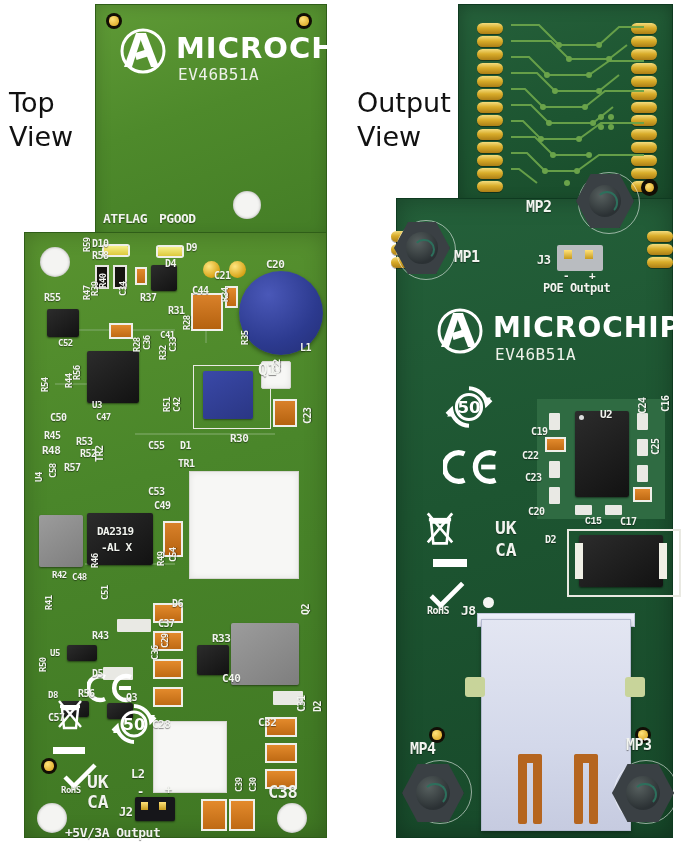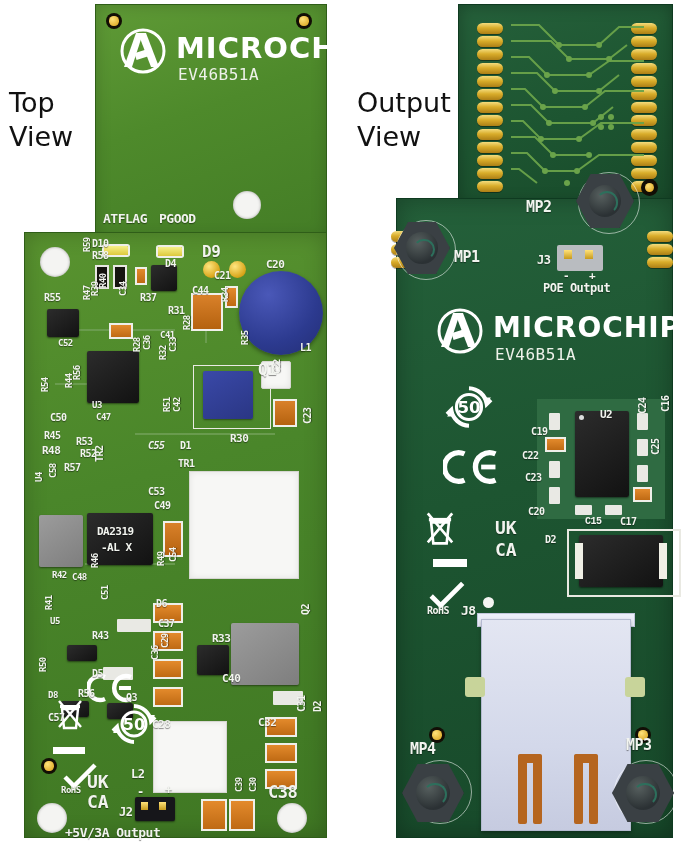--- a/index.html
+++ b/index.html
@@ -263,21 +263,21 @@
 
     <div class="silk s12" style="left:94px;top:572px;">J2</div>
     <div class="silk s13" style="left:40px;top:592px;">+5V/3A Output</div>
     <div class="silk s12" style="left:112px;top:552px;">-</div>
     <div class="silk s12" style="left:140px;top:550px;">+</div>
     <div class="silk s12" style="left:106px;top:534px;">L2</div>
   </div>
 
   <div id="top-refs">
       <div class="silk" style="position: absolute; left: 92px; top: 238px; font-size: 10px;">D10</div>
-      <div class="silk" style="position: absolute; left: 202px; top: 242px; font-size: 16px;">D9</div>
+      <div class="silk" style="position: absolute; left: 186px; top: 242px; font-size: 10px;">D9</div>
       <div class="silk" style="position: absolute; left: 92px; top: 250px; font-size: 10px;">R58</div>
       <div class="silk" style="position: absolute; left: 82px; top: 252px; font-size: 9px; transform: rotate(-90deg); transform-origin: left top;">R59</div>
       <div class="silk" style="position: absolute; left: 165px; top: 258px; font-size: 10px;">D4</div>
       <div class="silk" style="position: absolute; left: 214px; top: 270px; font-size: 10px;">C21</div>
       <div class="silk" style="position: absolute; left: 266px; top: 258px; font-size: 11px;">C20</div>
       <div class="silk" style="position: absolute; left: 192px; top: 285px; font-size: 10px;">C44</div>
       <div class="silk" style="position: absolute; left: 44px; top: 292px; font-size: 10px;">R55</div>
       <div class="silk" style="position: absolute; left: 98px; top: 288px; font-size: 9px; transform: rotate(-90deg); transform-origin: left top;">R40</div>
       <div class="silk" style="position: absolute; left: 90px; top: 296px; font-size: 9px; transform: rotate(-90deg); transform-origin: left top;">R39</div>
       <div class="silk" style="position: absolute; left: 82px; top: 300px; font-size: 9px; transform: rotate(-90deg); transform-origin: left top;">R47</div>
@@ -301,44 +301,44 @@
       <div class="silk" style="position: absolute; left: 40px; top: 392px; font-size: 9px; transform: rotate(-90deg); transform-origin: left top;">R54</div>
       <div class="silk" style="position: absolute; left: 92px; top: 400px; font-size: 9px;">U3</div>
       <div class="silk" style="position: absolute; left: 96px; top: 412px; font-size: 9px;">C47</div>
       <div class="silk" style="position: absolute; left: 50px; top: 412px; font-size: 10px;">C50</div>
       <div class="silk" style="position: absolute; left: 44px; top: 430px; font-size: 10px;">R45</div>
       <div class="silk" style="position: absolute; left: 76px; top: 436px; font-size: 10px;">R53</div>
       <div class="silk" style="position: absolute; left: 42px; top: 444px; font-size: 11px;">R48</div>
       <div class="silk" style="position: absolute; left: 80px; top: 448px; font-size: 10px;">R52</div>
       <div class="silk" style="position: absolute; left: 162px; top: 412px; font-size: 9px; transform: rotate(-90deg); transform-origin: left top;">R51</div>
       <div class="silk" style="position: absolute; left: 172px; top: 412px; font-size: 9px; transform: rotate(-90deg); transform-origin: left top;">C42</div>
-      <div class="silk" style="position: absolute; left: 148px; top: 440px; font-size: 10px; font-style: italic;">C55</div>
+      <div class="silk" style="position: absolute; left: 148px; top: 440px; font-size: 10px;">C55</div>
       <div class="silk" style="position: absolute; left: 180px; top: 440px; font-size: 10px;">D1</div>
       <div class="silk" style="position: absolute; left: 230px; top: 432px; font-size: 11px;">R30</div>
       <div class="silk" style="position: absolute; left: 302px; top: 424px; font-size: 10px; transform: rotate(-90deg); transform-origin: left top;">C23</div>
       <div class="silk" style="position: absolute; left: 178px; top: 458px; font-size: 10px;">TR1</div>
       <div class="silk" style="position: absolute; left: 64px; top: 462px; font-size: 10px;">R57</div>
       <div class="silk" style="position: absolute; left: 94px; top: 462px; font-size: 10px; transform: rotate(-90deg); transform-origin: left top;">TR2</div>
       <div class="silk" style="position: absolute; left: 34px; top: 482px; font-size: 9px; transform: rotate(-90deg); transform-origin: left top;">U4</div>
       <div class="silk" style="position: absolute; left: 48px; top: 478px; font-size: 9px; transform: rotate(-90deg); transform-origin: left top;">C58</div>
       <div class="silk" style="position: absolute; left: 148px; top: 486px; font-size: 10px;">C53</div>
       <div class="silk" style="position: absolute; left: 154px; top: 500px; font-size: 10px;">C49</div>
       <div class="silk" style="position: absolute; left: 52px; top: 570px; font-size: 9px;">R42</div>
       <div class="silk" style="position: absolute; left: 72px; top: 572px; font-size: 9px;">C48</div>
       <div class="silk" style="position: absolute; left: 90px; top: 568px; font-size: 9px; transform: rotate(-90deg); transform-origin: left top;">R46</div>
       <div class="silk" style="position: absolute; left: 156px; top: 566px; font-size: 9px; transform: rotate(-90deg); transform-origin: left top;">R49</div>
       <div class="silk" style="position: absolute; left: 168px; top: 562px; font-size: 9px; transform: rotate(-90deg); transform-origin: left top;">C54</div>
       <div class="silk" style="position: absolute; left: 44px; top: 610px; font-size: 9px; transform: rotate(-90deg); transform-origin: left top;">R41</div>
       <div class="silk" style="position: absolute; left: 100px; top: 600px; font-size: 9px; transform: rotate(-90deg); transform-origin: left top;">C51</div>
       <div class="silk" style="position: absolute; left: 92px; top: 630px; font-size: 10px;">R43</div>
-      <div class="silk" style="position: absolute; left: 156px; top: 598px; font-size: 10px;">D6</div>
+      <div class="silk" style="position: absolute; left: 172px; top: 598px; font-size: 10px;">D6</div>
       <div class="silk" style="position: absolute; left: 158px; top: 618px; font-size: 10px;">C37</div>
       <div class="silk" style="position: absolute; left: 212px; top: 632px; font-size: 11px;">R33</div>
       <div class="silk" style="position: absolute; left: 300px; top: 615px; font-size: 10px; transform: rotate(-90deg); transform-origin: left top;">Q2</div>
-      <div class="silk" style="position: absolute; left: 50px; top: 616px; font-size: 9px; text-align: right;">U5</div>
+      <div class="silk" style="position: absolute; left: 50px; top: 648px; font-size: 9px; text-align: right;">U5</div>
       <div class="silk" style="position: absolute; left: 92px; top: 668px; font-size: 10px;">D5</div>
       <div class="silk" style="position: absolute; left: 38px; top: 672px; font-size: 9px; transform: rotate(-90deg); transform-origin: left top;">R50</div>
       <div class="silk" style="position: absolute; left: 150px; top: 660px; font-size: 9px; transform: rotate(-90deg); transform-origin: left top;">C36</div>
       <div class="silk" style="position: absolute; left: 160px; top: 648px; font-size: 9px; transform: rotate(-90deg); transform-origin: left top;">C29</div>
       <div class="silk" style="position: absolute; left: 48px; top: 690px; font-size: 9px;">D8</div>
       <div class="silk" style="position: absolute; left: 78px; top: 688px; font-size: 10px;">R56</div>
       <div class="silk" style="position: absolute; left: 126px; top: 692px; font-size: 10px;">Q3</div>
       <div class="silk" style="position: absolute; left: 222px; top: 672px; font-size: 11px;">C40</div>
       <div class="silk" style="position: absolute; left: 48px; top: 712px; font-size: 10px;">C57</div>
       <div class="silk" style="position: absolute; left: 152px; top: 718px; font-size: 11px;">C28</div>

